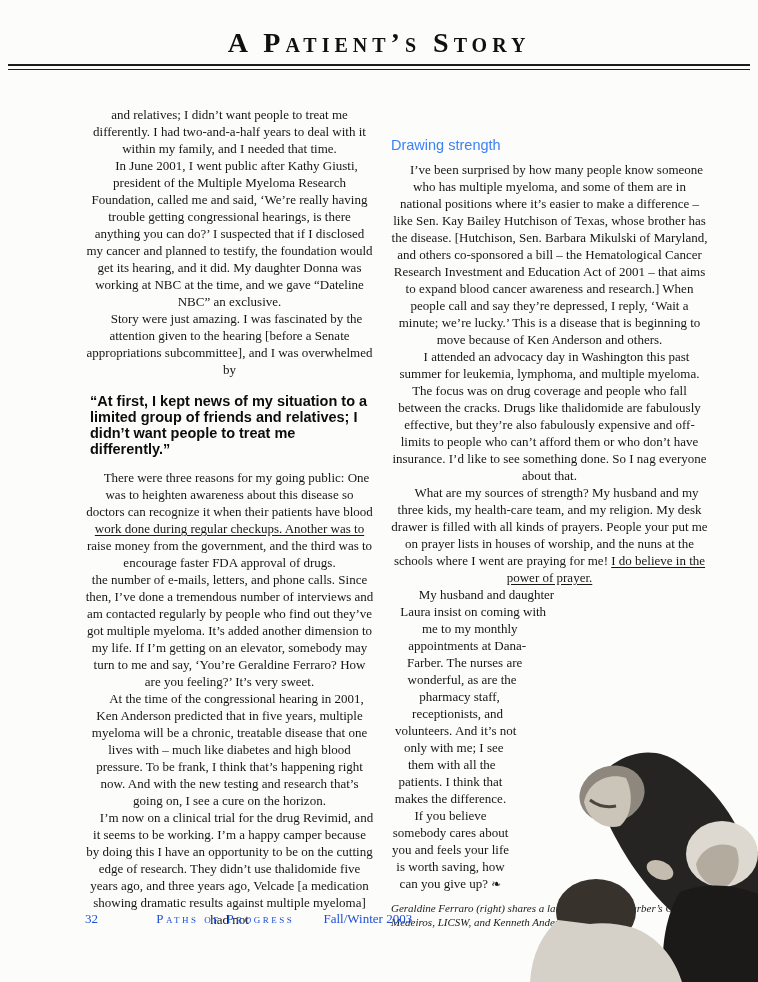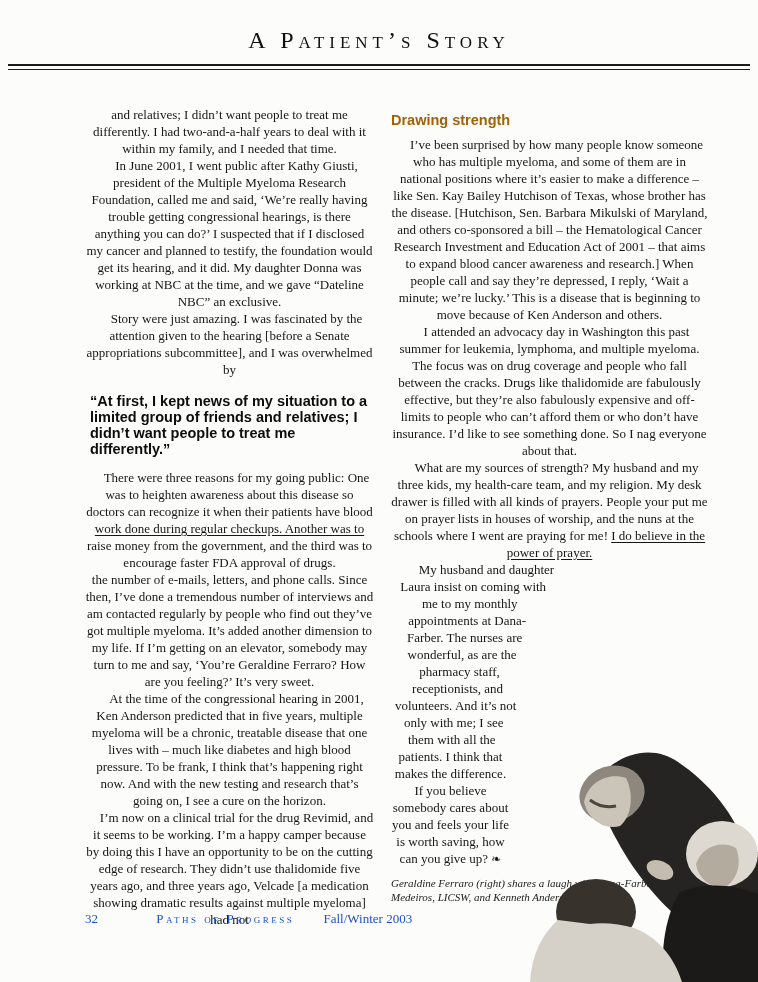--- a/index.html
+++ b/index.html
@@ -1,32 +1,32 @@
 <!DOCTYPE html>
 <html><head>
 <meta charset="utf-8">
 <style>
   html,body{margin:0;padding:0}
   body{width:758px;height:982px;background:#f6f5f2}
   .page{position:relative;width:758px;height:982px;background:#fcfcfa;overflow:hidden;
         font-family:"Liberation Serif",serif;color:#161616}
   .page-title{position:absolute;top:27px;left:0;width:100%;text-align:center;margin:0;
-              font-variant:small-caps;font-weight:normal;font-size:24px;letter-spacing:5px;color:#101010}
+              font-variant:small-caps;font-weight:bold;font-size:28px;letter-spacing:5px;color:#101010}
   .rule{position:absolute;left:8px;right:8px;background:#1c1c1c}
   .rule-thick{top:64px;height:2px}
   .rule-thin{top:69px;height:1px}
   .col{position:absolute;top:106px}
   .col-left{left:85px;width:289px}
   .col-right{left:391px;width:317px}
   .body-p{font-size:13px;line-height:17px;margin:0;text-align:center}
   .indent{text-indent:14px}
   .pull-quote{margin:15px 0 12px 0;padding-left:5px;font-family:"Liberation Sans",sans-serif;
               font-weight:bold;font-size:14.5px;line-height:16px;color:#0d0d0d}
-  .section-heading{margin:6px 0 8px;font-family:"Liberation Sans",sans-serif;font-size:14.5px;
-                   font-weight:bold;color:#a16207}
+  .section-heading{margin:31px 0 8px;font-family:"Liberation Sans",sans-serif;font-size:14.5px;
+                   font-weight:normal;color:#3b82f6}
   .hand-underline{text-decoration:underline;text-underline-offset:2px}
   .photo-spacer{float:right;width:198px;height:236px;margin-top:68px;
                 shape-outside:polygon(42% 0,100% 0,100% 100%,0 100%,0 80%,14% 40%,26% 14%);
                 shape-margin:10px}
   .caption{margin:9px 0 0;font-size:11px;line-height:13.5px;font-style:italic;color:#1a1a1a}
   .dingbat{font-family:"DejaVu Sans",sans-serif;font-size:12px}
   .photo{position:absolute;right:0;bottom:0;width:274px;height:260px;margin:0}
   .footer{position:absolute;left:85px;top:911px;font-size:13px;color:#1d4ed8;white-space:nowrap}
   .footer .publication{margin-left:55px;font-variant:small-caps;letter-spacing:2.5px}
   .footer .issue{margin-left:26px}

